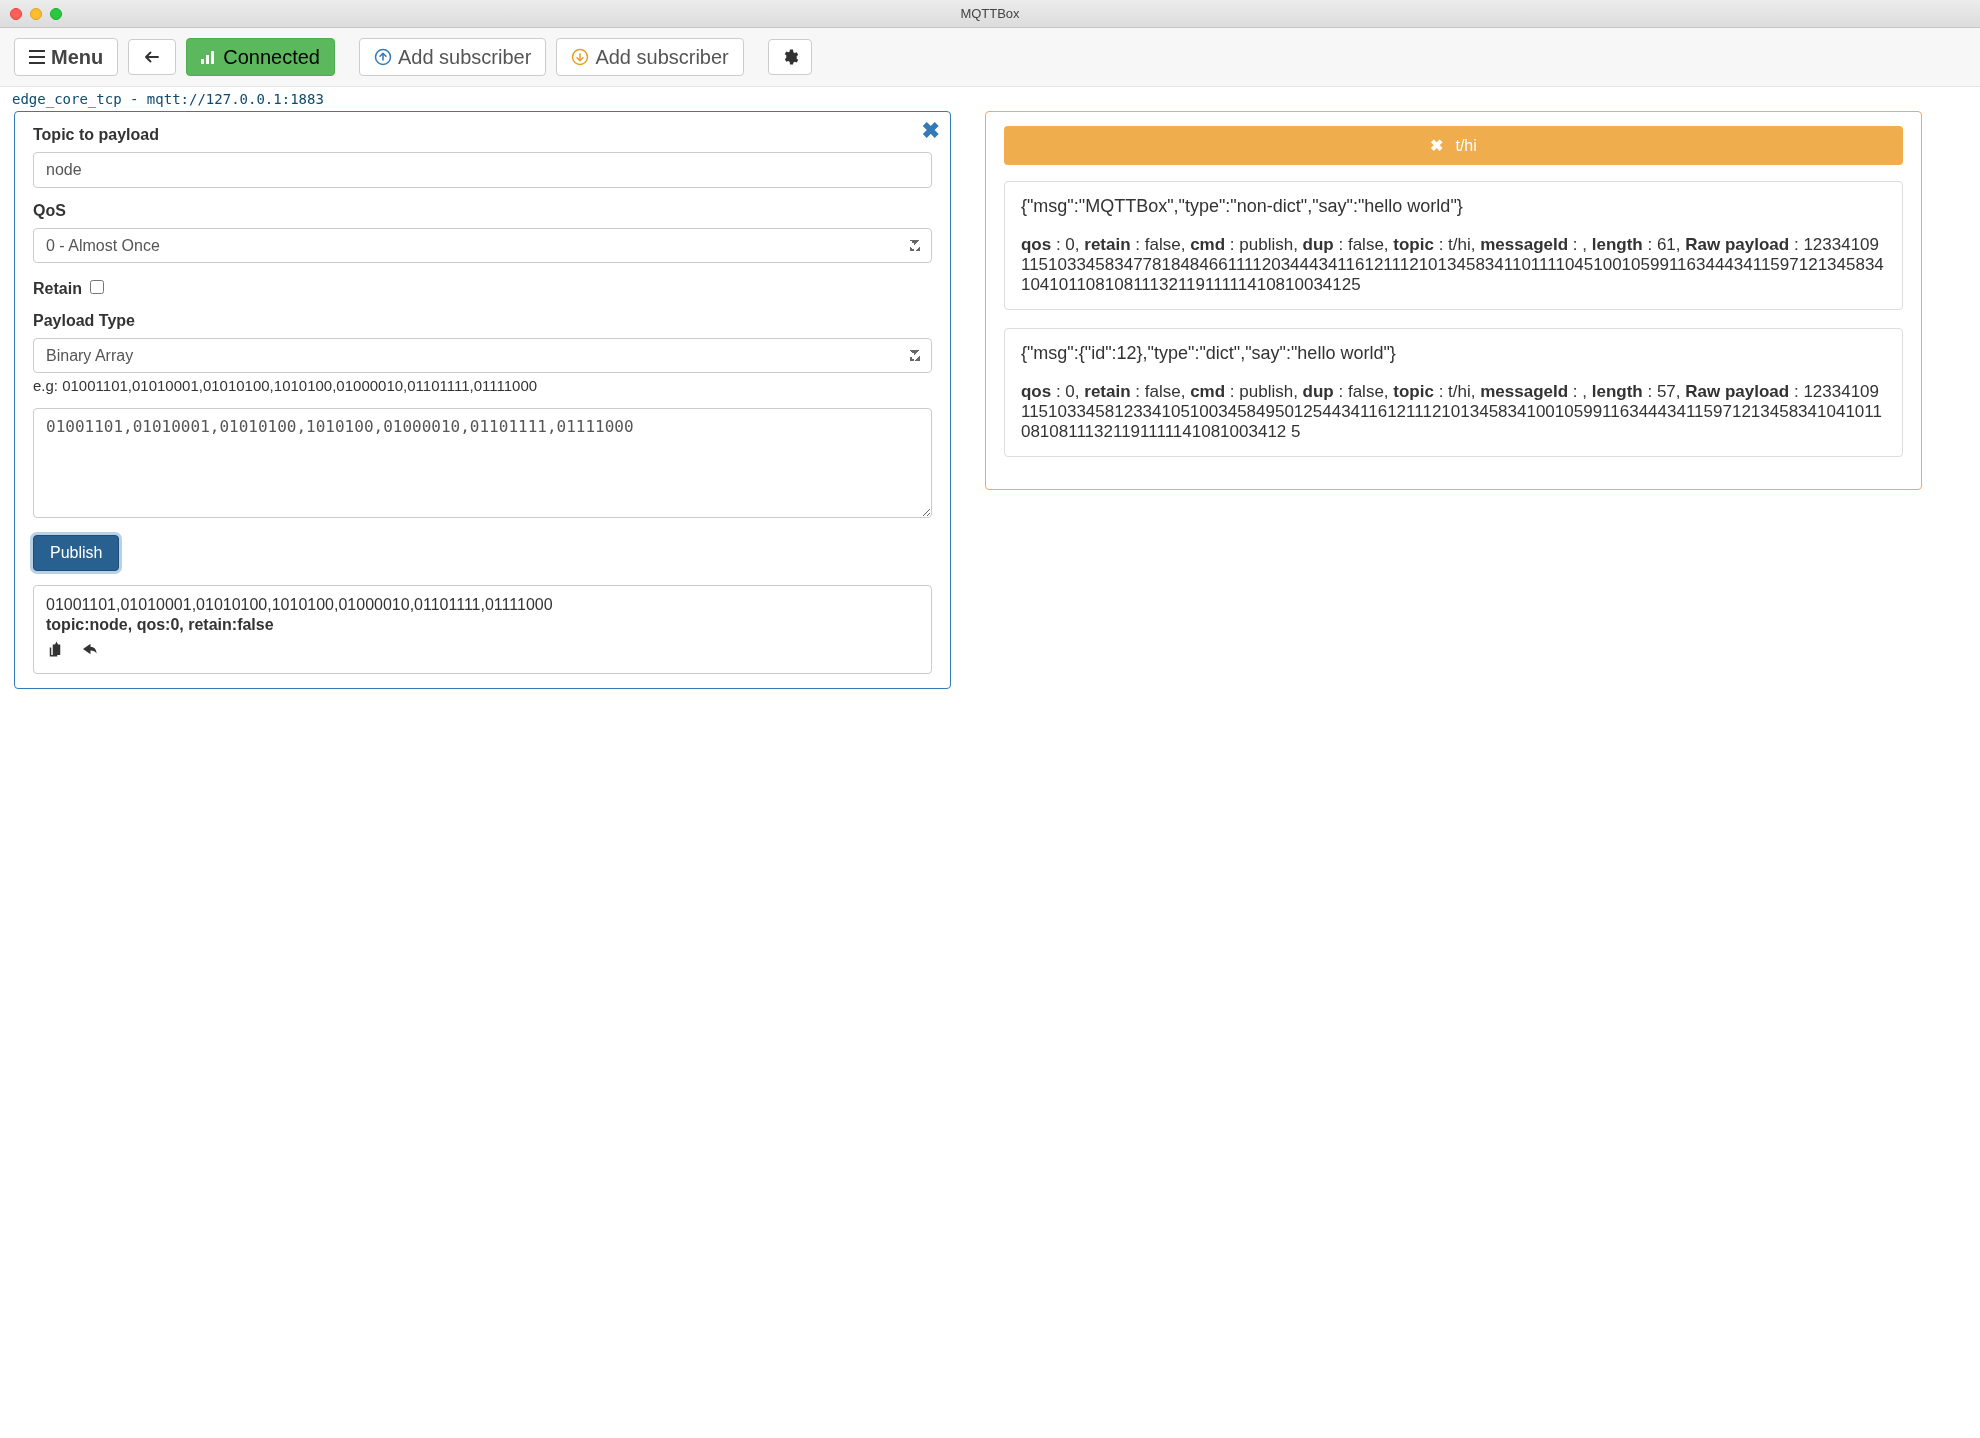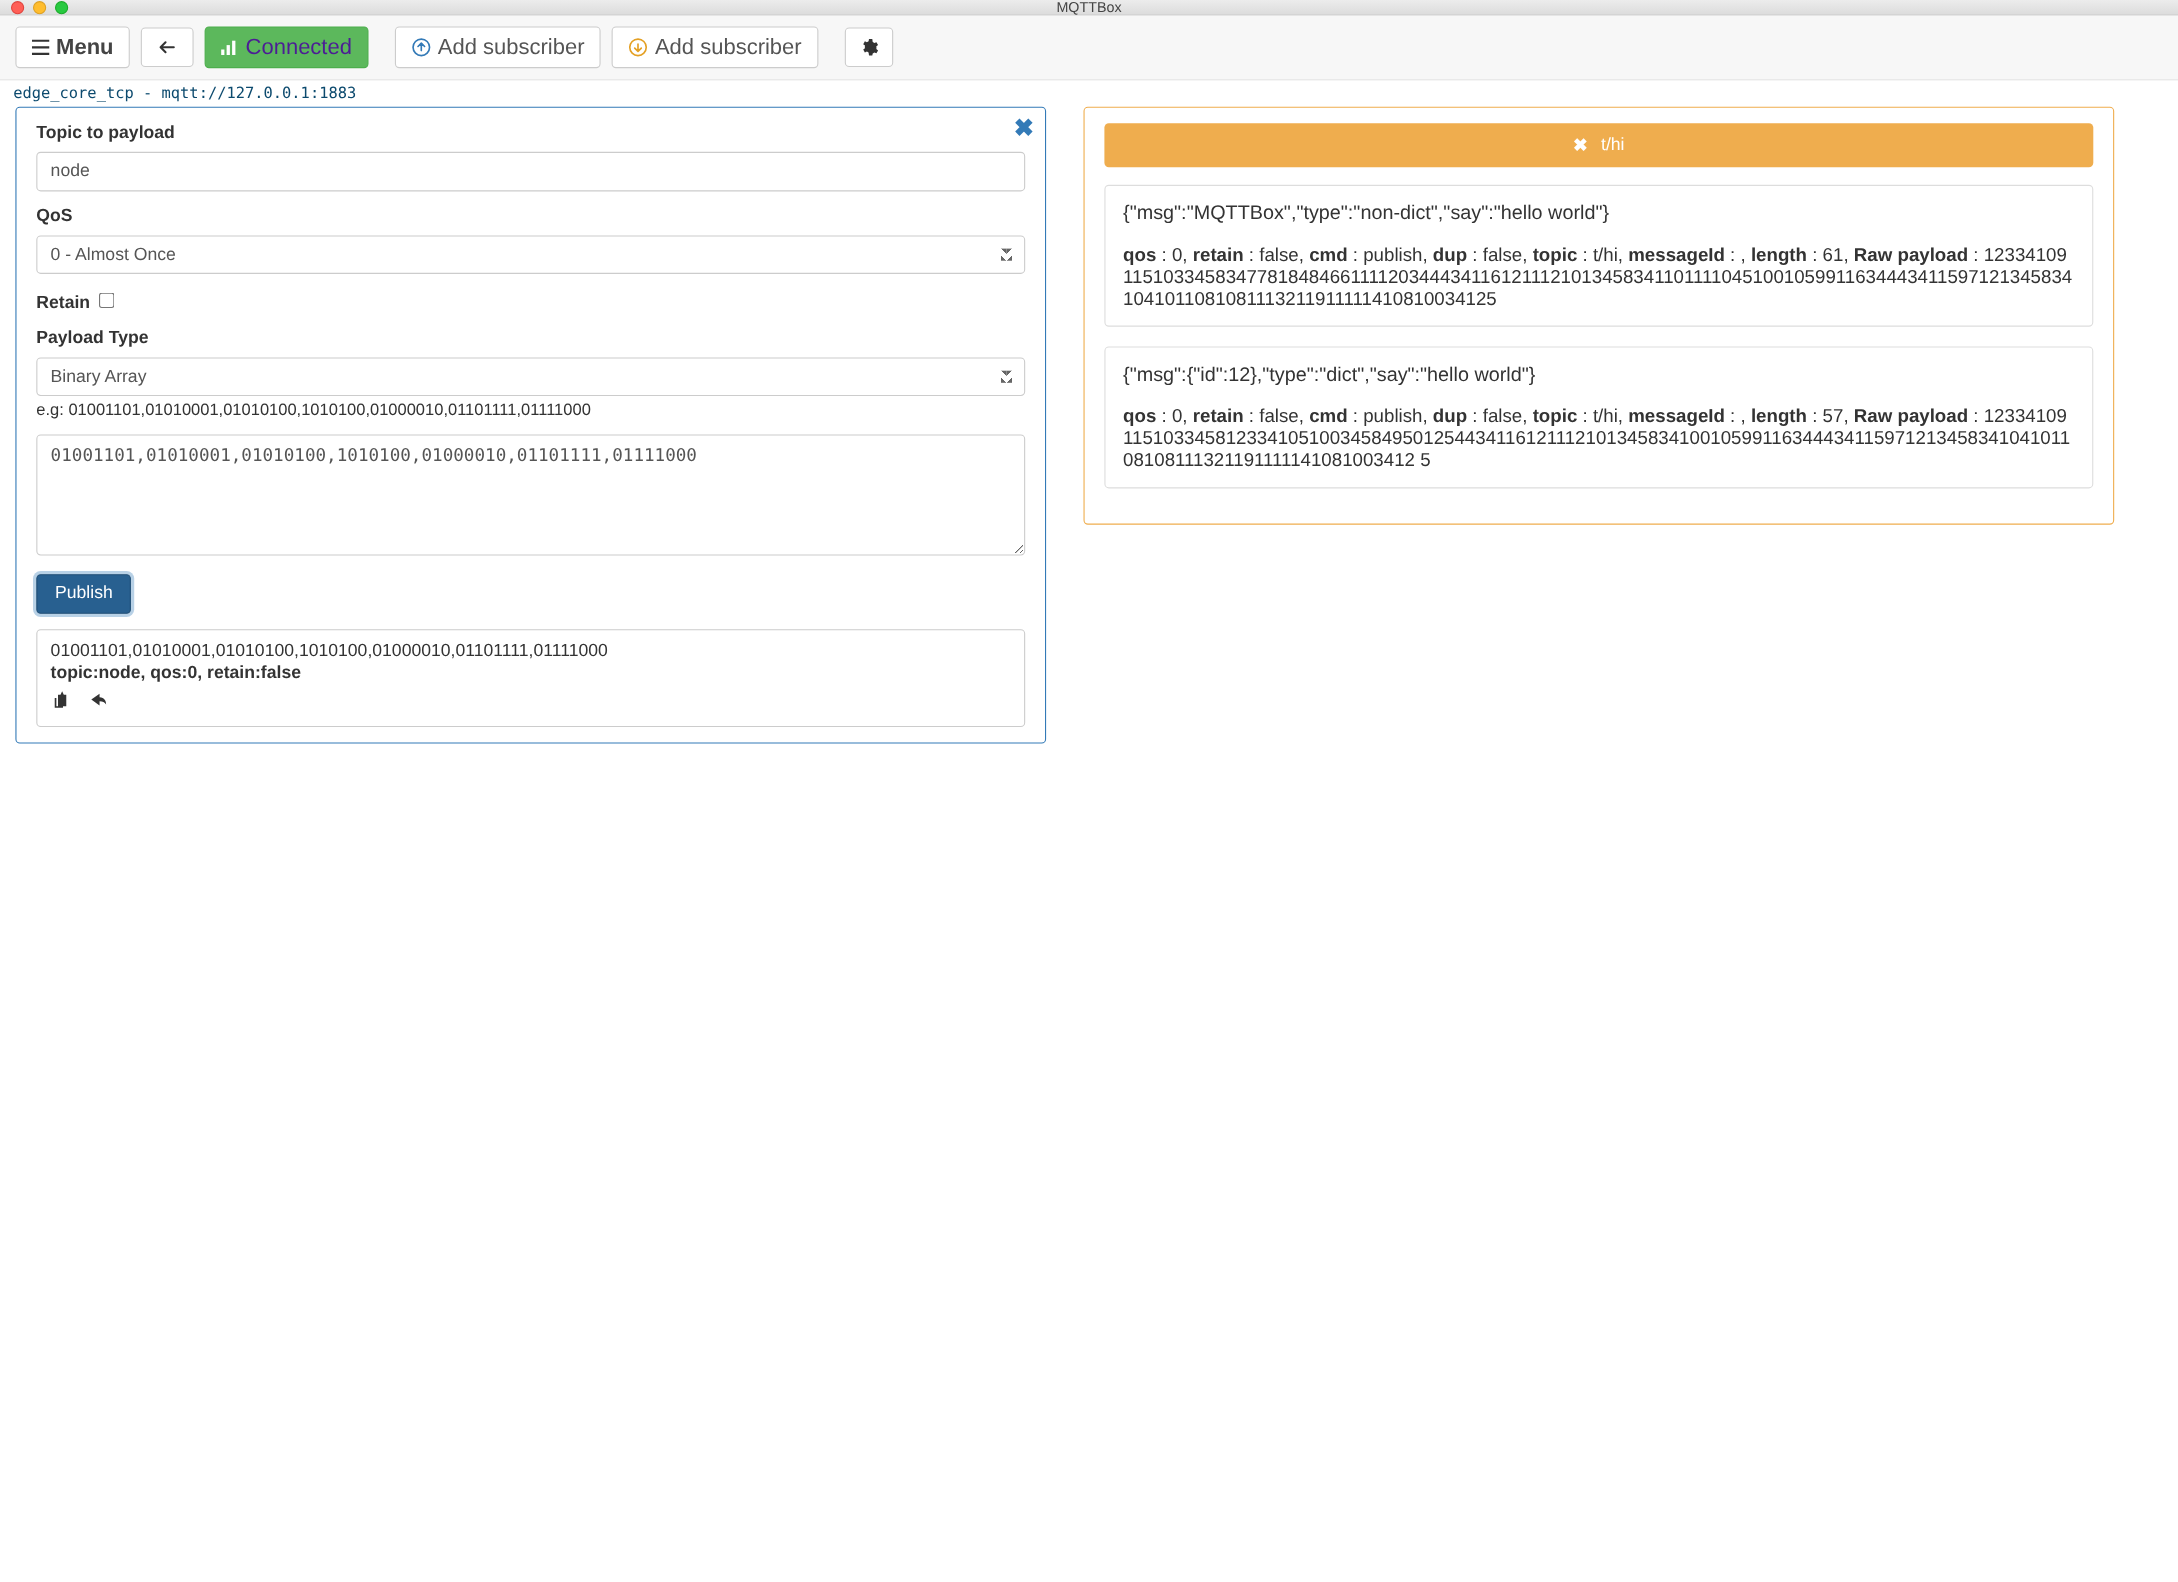--- a/index.html
+++ b/index.html
@@ -4,21 +4,21 @@
 <style>
   * { box-sizing: border-box; }
   body {
     margin: 0;
     font-family: "Helvetica Neue", Helvetica, Arial, sans-serif;
     font-size: 14px;
     color: #333;
     background: #fff;
   }
   .titlebar {
-    height: 14px;
+    height: 28px;
     background: linear-gradient(#ececec,#dcdcdc);
     border-bottom: 1px solid #c6c6c6;
     display: flex; align-items: center;
     padding-left: 10px;
     position: relative;
   }
   .traffic-lights { display:flex; gap:8px; }
   .tl { width:12px; height:12px; border-radius:50%; }
   .tl.red { background:#ff5f57; border:1px solid #e0443e; }
   .tl.yellow{ background:#ffbd2e; border:1px solid #dea123; }
@@ -36,21 +36,21 @@
   .btn {
     display:inline-flex; align-items:center; gap:6px;
     border:1px solid #ccc; border-radius:4px;
     padding:8px 14px; background:#fff;
     font-size:20px; color:#555; cursor:pointer;
     line-height:1;
   }
   .btn.menu { font-weight:600; color:#444; }
   .btn.back svg { width:18px;height:18px; }
   .btn-green {
-    background:#5cb85c; border-color:#4cae4c; color:#4c1d95;
+    background:#5cb85c; border-color:#4cae4c; color:#000000;
   }
   .icon { display:inline-flex; }
   .toolbar .sep { width:4px; }
   .add-pub svg circle{ stroke:#337ab7; }
   .add-pub { color:#337ab7; }
   .add-sub { color:#e4a024; }
   .cog-btn { padding:8px 12px; }
 
   .tabstrip {
     padding: 4px 12px 0 12px;

